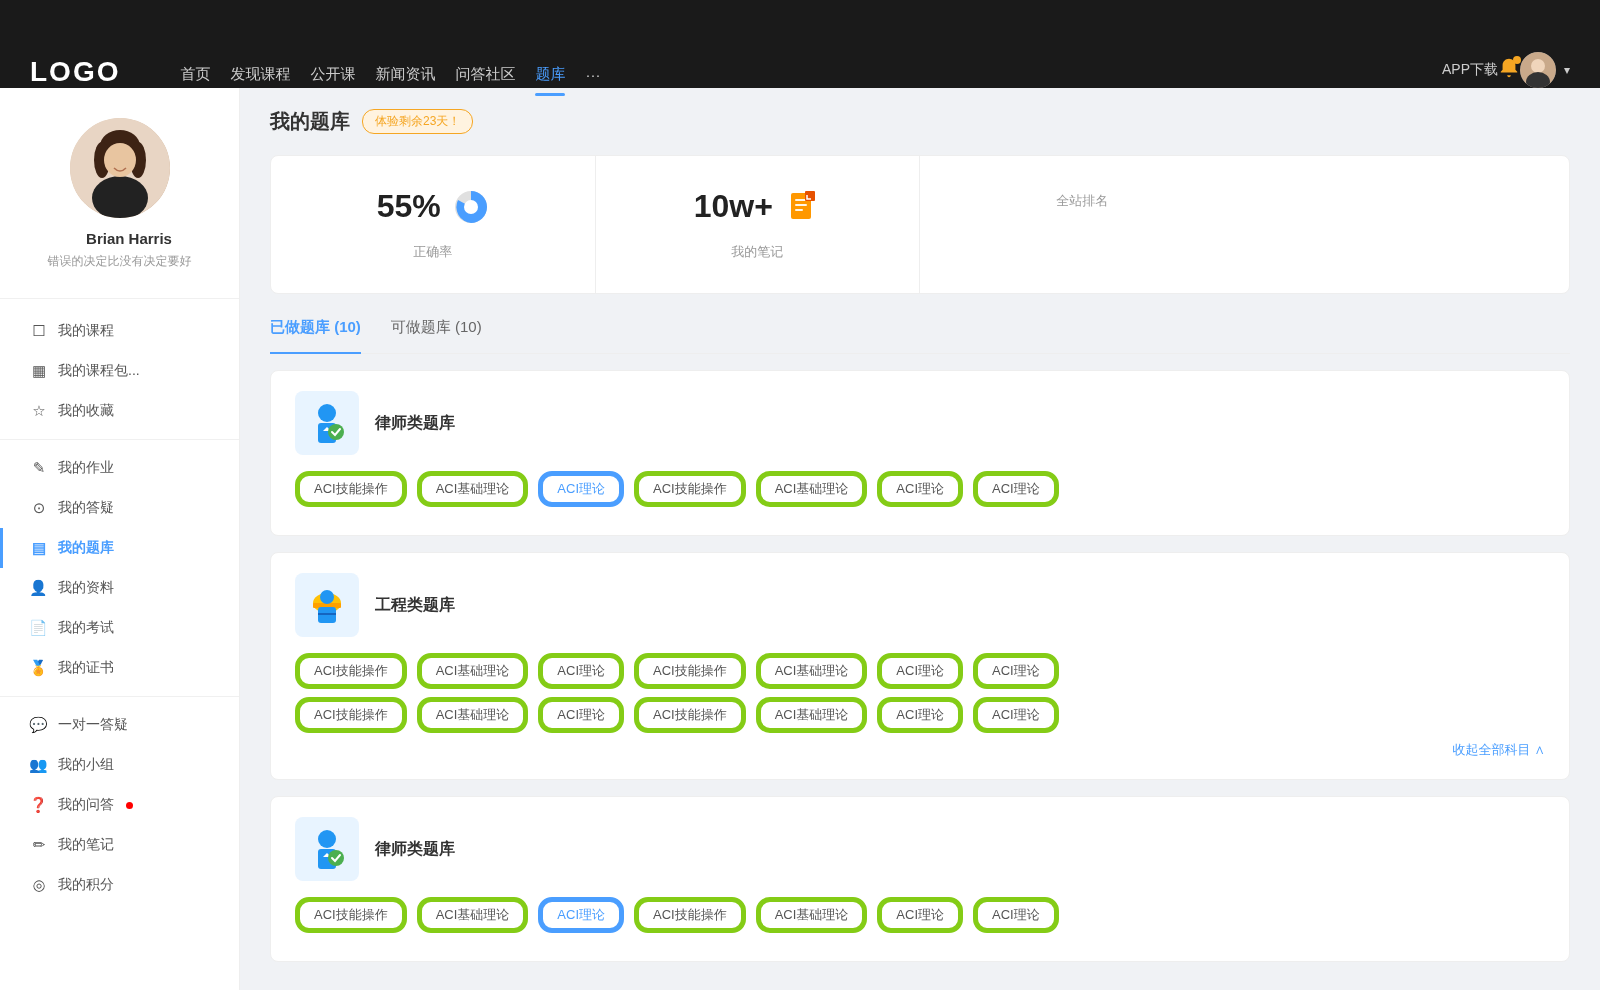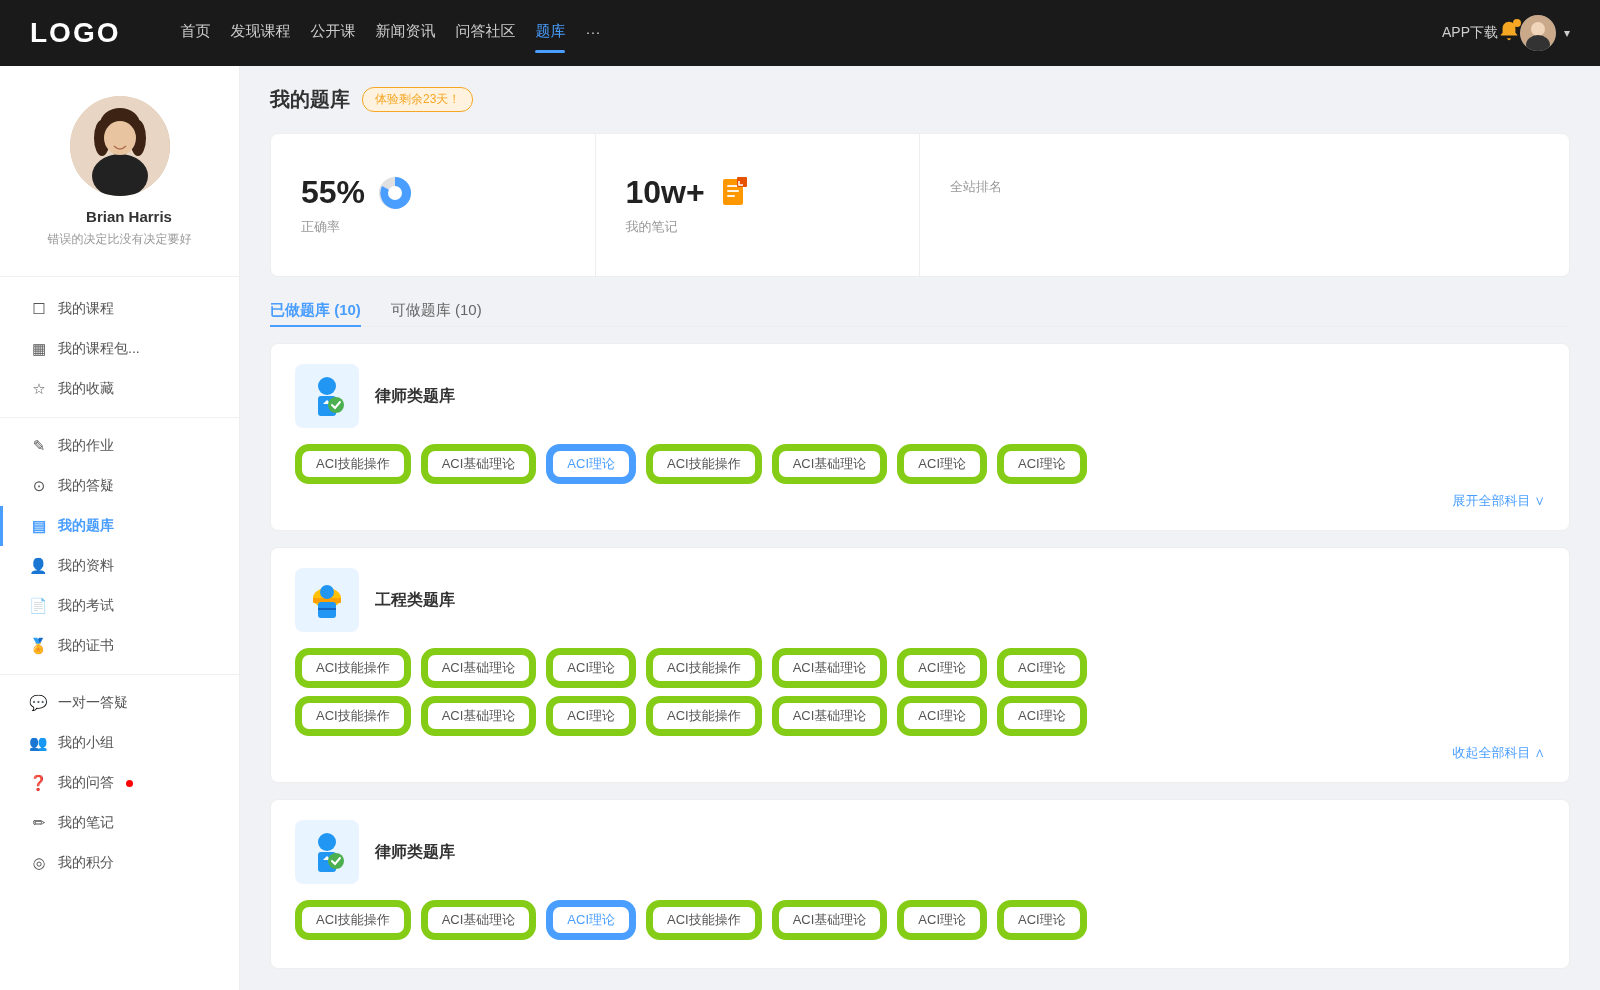--- a/index.html
+++ b/index.html
@@ -1,23 +1,23 @@
 <!DOCTYPE html>
 <html><head>
   <meta charset="utf-8">
   <style>
     * { box-sizing: border-box; margin: 0; padding: 0; }
     body { font-family: -apple-system, BlinkMacSystemFont, "PingFang SC", "Microsoft YaHei", sans-serif; background: #f0f2f5; min-height: 990px; }
 
     
     .topnav {
       background: #1a1a1a;
-      height: 66px;
-      display: flex;
-      align-items: center;
+      height: 88px;
+      display: flex;
+      align-items: flex-end;
       padding: 0 30px;
       position: relative;
     }
     .topnav-logo {
       color: white;
       font-size: 28px;
       font-weight: bold;
       letter-spacing: 2px;
       margin-right: 60px;
     }
@@ -209,25 +209,26 @@
     .stats-row {
       display: grid;
       grid-template-columns: repeat(4, 1fr);
       gap: 0;
       background: white;
       border-radius: 8px;
       margin-bottom: 24px;
       border: 1px solid #eee;
     }
     .stat-card {
-      padding: 40px 30px;
+      padding: 32px 30px;
       border-right: 1px solid #eee;
       display: flex;
       flex-direction: column;
-      gap: 3px;
+      gap: 14px;
+      align-items: center;
     }
     .stat-card:last-child { border-right: none; }
     .stat-top {
       display: flex;
       align-items: center;
       gap: 12px;
     }
     .stat-value {
       font-size: 32px;
       font-weight: 700;
@@ -246,21 +247,21 @@
     
     .tabs-row {
       display: flex;
       gap: 30px;
       margin-bottom: 16px;
       border-bottom: 1px solid #eee;
     }
     .tab-item {
       font-size: 15px;
       color: #666;
-      padding-bottom: 6px;
+      padding-bottom: 16px;
       cursor: pointer;
       position: relative;
     }
     .tab-item.active {
       color: #4a9eff;
       font-weight: 600;
     }
     .tab-item.active::after {
       content: '';
       position: absolute;
@@ -295,21 +296,21 @@
       font-weight: 600;
       color: #333;
     }
     .qbank-tags {
       display: flex;
       flex-wrap: wrap;
       gap: 10px;
       margin-bottom: 8px;
     }
     .qbank-tag {
-      border: 7px solid #84cc16;
+      border: 5px solid #84cc16;
       border-radius: 14px;
       padding: 4px 14px;
       font-size: 13px;
       color: #555;
       cursor: pointer;
     }
     .qbank-tag.selected {
       border-color: #4a9eff;
       color: #4a9eff;
       background: white;
@@ -522,21 +523,20 @@
       </div>
       <div class="qbank-tags">
         <span class="qbank-tag">ACI技能操作</span>
         <span class="qbank-tag">ACI基础理论</span>
         <span class="qbank-tag selected">ACI理论</span>
         <span class="qbank-tag">ACI技能操作</span>
         <span class="qbank-tag">ACI基础理论</span>
         <span class="qbank-tag">ACI理论</span>
         <span class="qbank-tag">ACI理论</span>
       </div>
-      <div class="qbank-footer">展开全部科目 ∨</div>
     </div>
 
     <div class="qbank-card">
       <div class="qbank-header">
         <div class="qbank-icon engineer-icon">
           <svg width="48" height="48" viewBox="0 0 48 48">
 
             <ellipse cx="24" cy="22" rx="14" ry="10" fill="#ffc107"></ellipse>
             <rect x="10" y="22" width="28" height="5" rx="1" fill="#ffa000"></rect>
 

